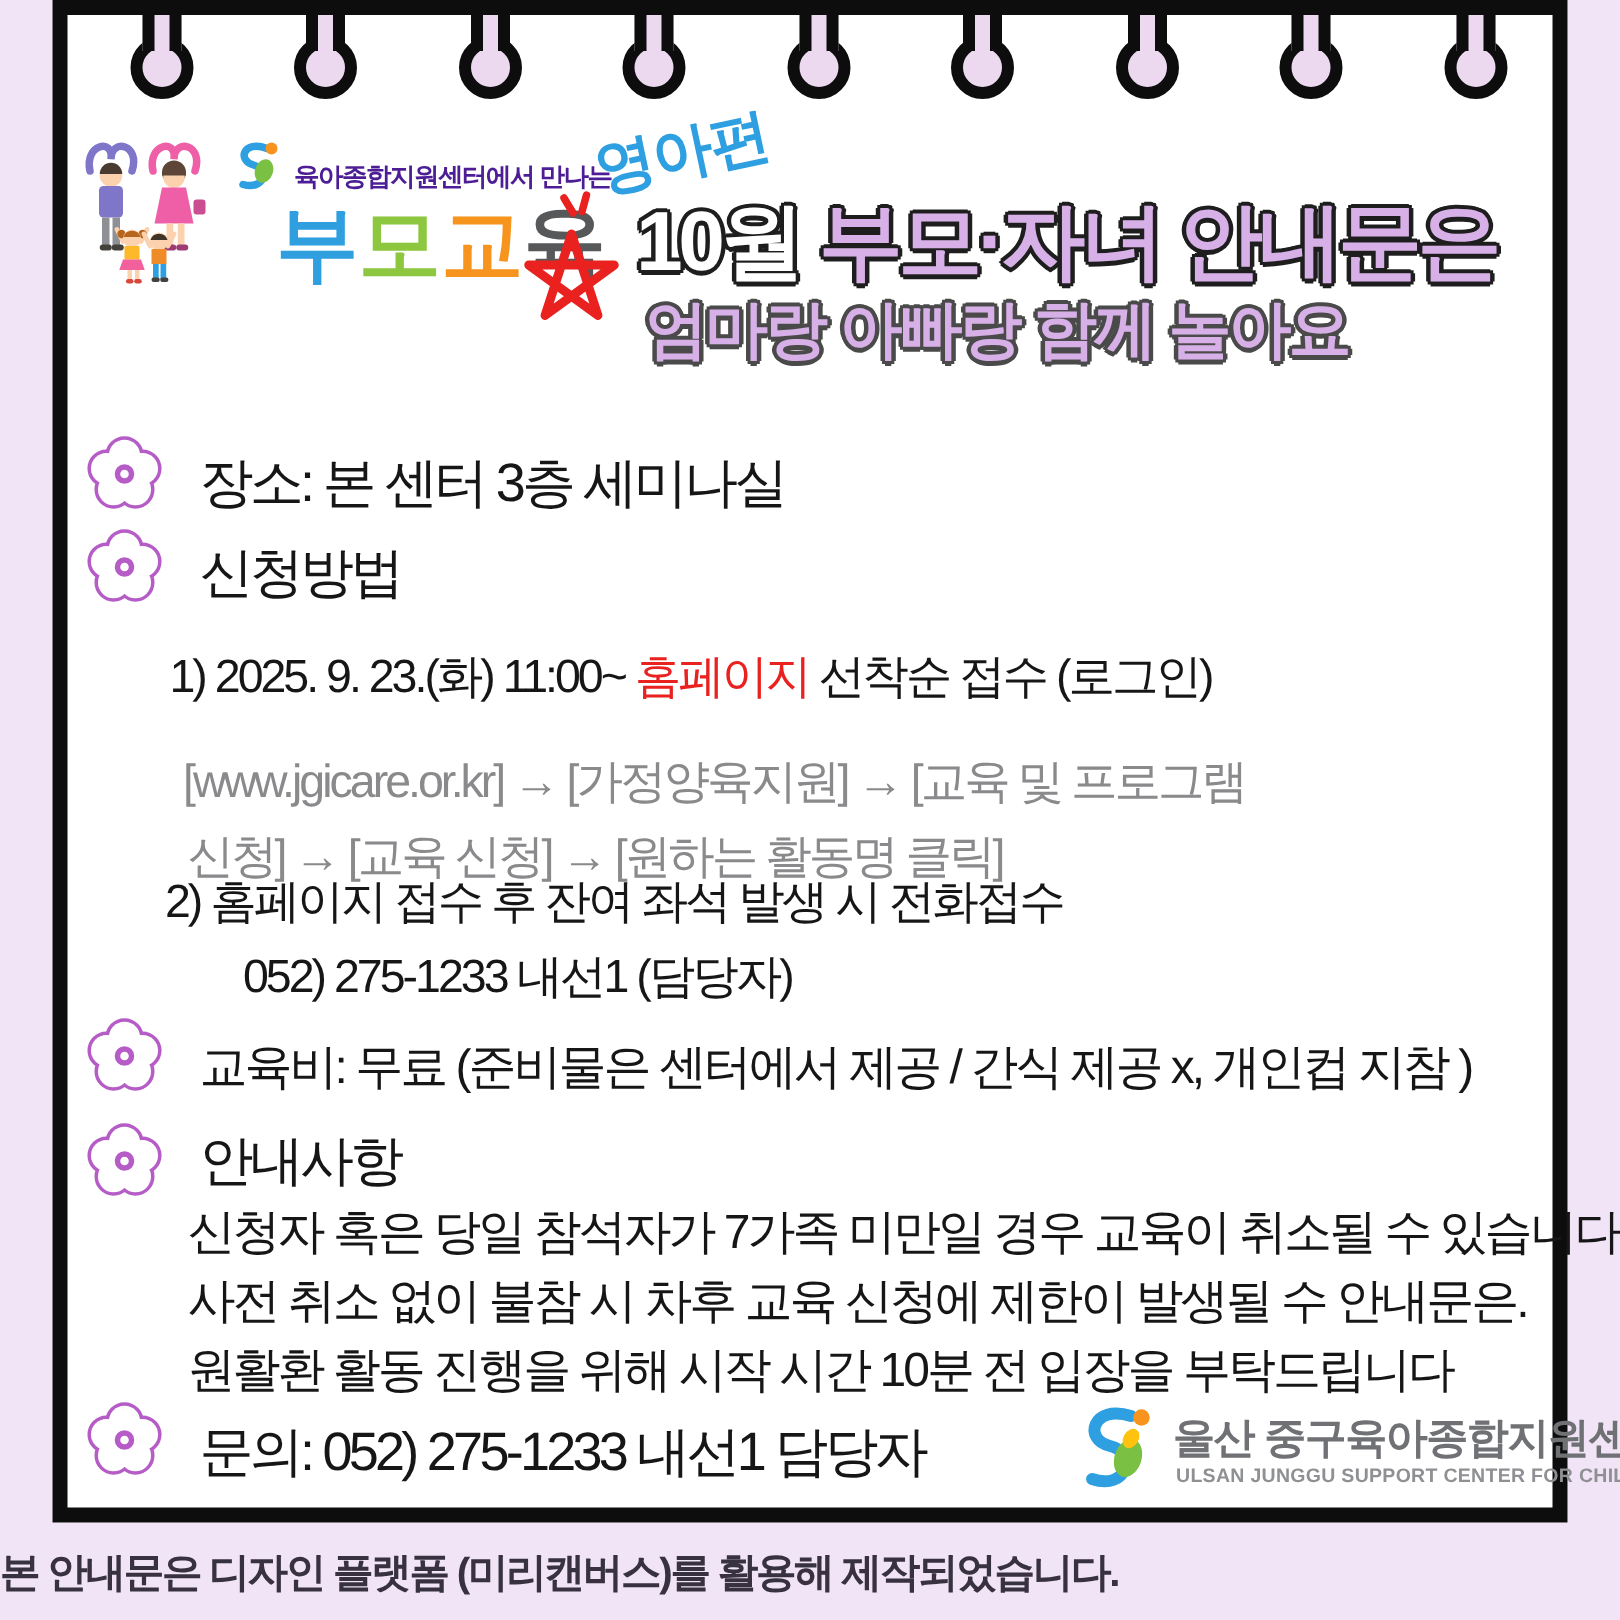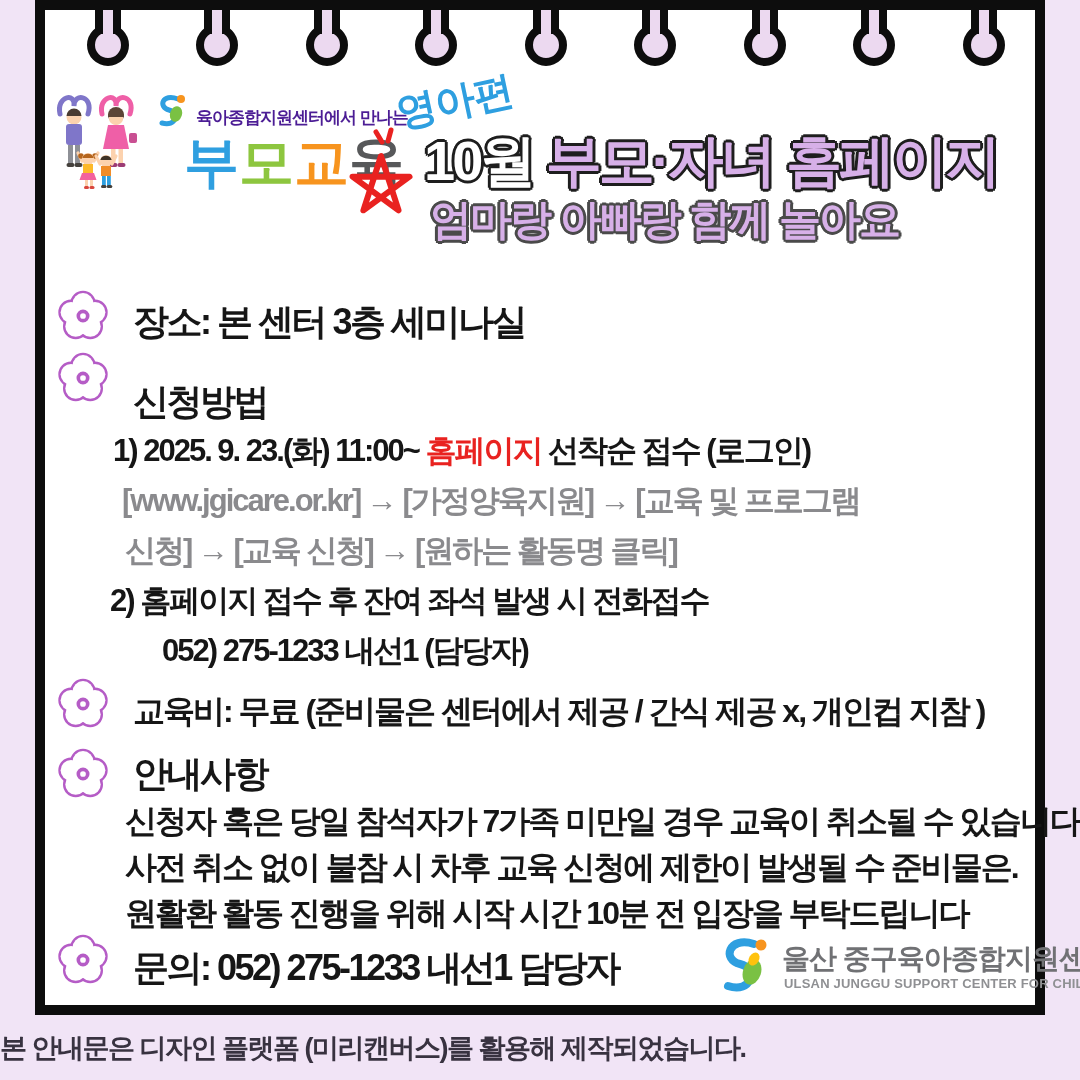--- a/index.html
+++ b/index.html
@@ -51,27 +51,27 @@
   .title .t-purple{color:#d7b0e8;}
   .subtitle{
     position:absolute;left:430px;top:192px;width:600px;
     font-size:42px;font-weight:800;color:#d7b0e8;letter-spacing:-2px;white-space:nowrap;
     text-shadow:3px 0 0 #4a4a4a,-3px 0 0 #4a4a4a,0 3px 0 #4a4a4a,0 -3px 0 #4a4a4a,
                 2px 2px 0 #4a4a4a,-2px 2px 0 #4a4a4a,2px -2px 0 #4a4a4a,-2px -2px 0 #4a4a4a;
   }
   
   .flower{position:absolute;width:52px;height:52px;}
   .row-text{
-    position:absolute;color:#161616;font-weight:700;white-space:nowrap;
+    position:absolute;color:#161616;font-weight:400;white-space:nowrap;
     letter-spacing:-2.5px;
   }
   .h36{font-size:36px;}
   .h32{font-size:32px;letter-spacing:-2px;}
   .h31{font-size:31px;letter-spacing:-2px;}
-  .gray{color:#8a8a8d;}
+  .gray{color:#8a8a8d;margin-top:20px;}
   .red{color:#e92220;text-align:center;}
   
   .footer-logo{position:absolute;left:710px;top:934px;}
   .org-name{
     position:absolute;left:782px;top:940px;font-size:28px;font-weight:700;
     color:#707174;letter-spacing:-1px;white-space:nowrap;
   }
   .org-name-en{
     position:absolute;left:784px;top:976px;font-size:13px;font-weight:700;
     color:#8f9093;letter-spacing:0.2px;white-space:nowrap;
@@ -178,21 +178,21 @@
 
 <div class="brand"><span class="b0">부</span><span class="b1">모</span><span class="b2">교</span><span class="b3">육</span></div>
 
 <svg class="star-scribble" width="70" height="95" viewBox="0 0 70 95">
   <path d="M30 6 l6 10 M45 4 l-3 11" stroke="#e92220" stroke-width="5" stroke-linecap="round" fill="none"></path>
   <path d="M35 30 L17.4 84.3 L63.5 50.7 L6.5 50.7 L52.6 84.3 Z" stroke="#e92220" stroke-width="6" fill="none" stroke-linejoin="round"></path>
 </svg>
 
 <div class="badge">영아편</div>
 
-<div class="title"><span class="t-white">10월 </span><span class="t-purple">부모·자녀 홈페이지</span></div>
+<div class="title"><span class="t-white">10월 </span><span class="t-purple">부모·자녀 안내문은</span></div>
 <div class="subtitle">엄마랑 아빠랑 함께 놀아요</div>
 
 <svg class="flower" style="left:57px;top:290px" viewBox="0 0 100 100">
   <g stroke="#b55cc6" stroke-width="9" fill="#fff">
     <circle cx="50" cy="26" r="20"></circle>
       <circle cx="73" cy="43" r="20"></circle>
       <circle cx="64" cy="70" r="20"></circle>
       <circle cx="36" cy="70" r="20"></circle>
       <circle cx="27" cy="43" r="20"></circle>
   </g>
@@ -269,32 +269,32 @@
       <circle cx="73" cy="43" r="20"></circle>
       <circle cx="64" cy="70" r="20"></circle>
       <circle cx="36" cy="70" r="20"></circle>
       <circle cx="27" cy="43" r="20"></circle>
     </g>
   <circle cx="50" cy="50" r="9" fill="#fff" stroke="#b55cc6" stroke-width="7"></circle>
 </svg>
 
 <div class="row-text h36" style="left:133px;top:298px">장소: 본 센터 3층 세미나실</div>
 
-<div class="row-text h36" style="left:133px;top:378px">신청방법</div>
+<div class="row-text h36" style="left:133px;top:358px">신청방법</div>
 <div class="row-text h31" style="left:113px;top:430px"><span>1) 2025. 9. 23.(화) 11:00~ </span><span class="red">홈페이지</span><span> 선착순 접수 (로그인)</span></div>
 <div class="row-text h31 gray" style="left:122px;top:480px">[www.jgicare.or.kr] → [가정양육지원] → [교육 및 프로그램</div>
 <div class="row-text h31 gray" style="left:125px;top:530px">신청] → [교육 신청] → [원하는 활동명 클릭]</div>
 <div class="row-text h31" style="left:110px;top:580px">2) 홈페이지 접수 후 잔여 좌석 발생 시 전화접수</div>
 <div class="row-text h31" style="left:162px;top:630px">052) 275-1233 내선1 (담당자)</div>
 
 <div class="row-text h32" style="left:133px;top:690px">교육비: 무료 (준비물은 센터에서 제공 / 간식 제공 x, 개인컵 지참 )</div>
 
 <div class="row-text h36" style="left:133px;top:750px">안내사항</div>
 <div class="row-text h32" style="left:125px;top:800px">신청자 혹은 당일 참석자가 7가족 미만일 경우 교육이 취소될 수 있습니다.</div>
-<div class="row-text h32" style="left:125px;top:846px">사전 취소 없이 불참 시 차후 교육 신청에 제한이 발생될 수 준비물은.</div>
+<div class="row-text h32" style="left:125px;top:846px">사전 취소 없이 불참 시 차후 교육 신청에 제한이 발생될 수 안내문은.</div>
 <div class="row-text h32" style="left:125px;top:892px">원활환 활동 진행을 위해 시작 시간 10분 전 입장을 부탁드립니다</div>
 
 <div class="row-text h36" style="left:133px;top:944px">문의: 052) 275-1233 내선1 담당자</div>
 
 <svg class="footer-logo" width="66" height="66" viewBox="0 0 66 66">
   <path d="M44 10 C18 2 12 26 30 30 C48 34 42 60 18 52" stroke="#2e9fe0" stroke-width="8" fill="none" stroke-linecap="round"></path>
   <ellipse cx="42" cy="38" rx="9" ry="13" transform="rotate(18 42 38)" fill="#7ac143"></ellipse>
   <ellipse cx="44" cy="25" rx="5" ry="7" transform="rotate(30 44 25)" fill="#ffc20e"></ellipse>
   <circle cx="51" cy="11" r="5.5" fill="#f7941e"></circle>
 </svg>

